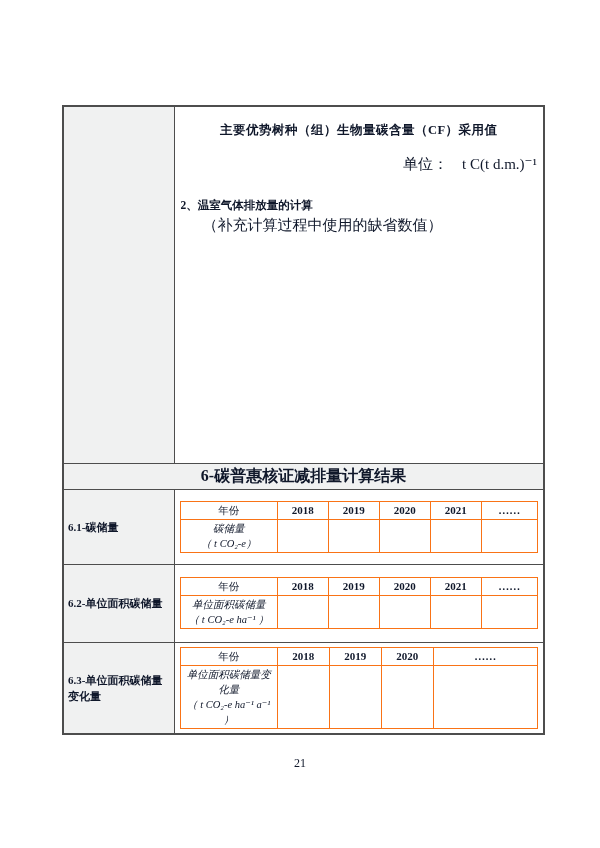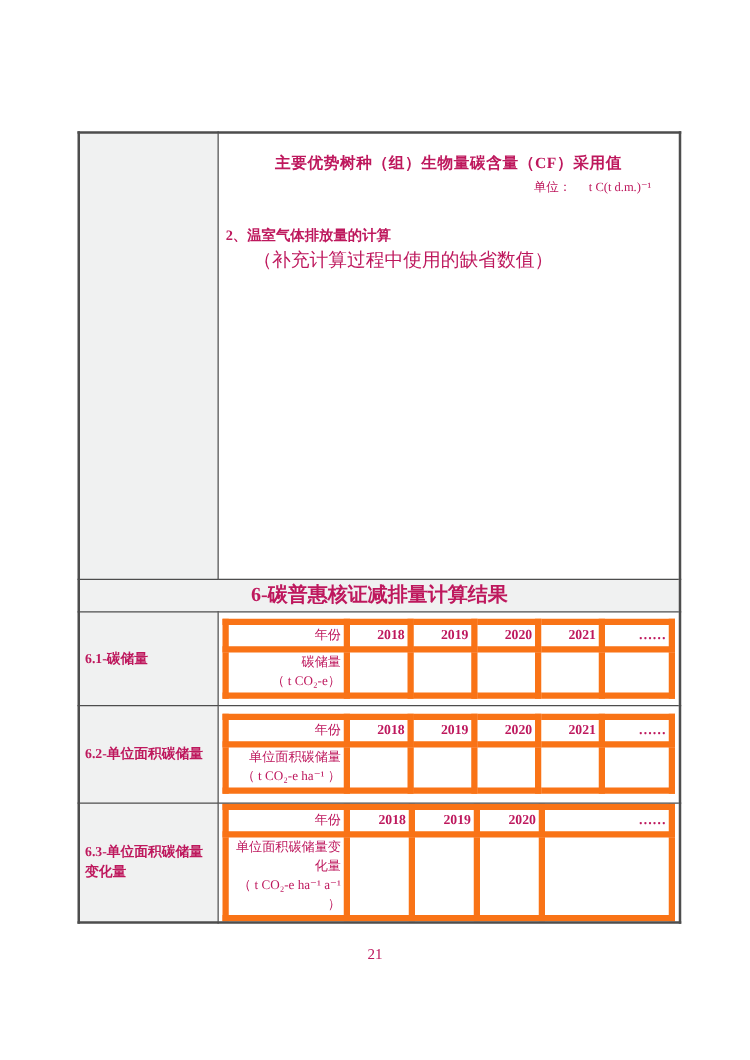--- a/index.html
+++ b/index.html
@@ -2,37 +2,37 @@
 <html><head>
 <meta charset="utf-8">
 <style>
   * { margin:0; padding:0; box-sizing:border-box; }
   html,body { background:#ffffff; }
   .page {
     position:relative;
     width:600px; height:848px;
     background:#fff;
     font-family:"Liberation Serif","DejaVu Serif",serif;
-    color:#be185d;
+    color:#0f172a;
     overflow:hidden;
   }
   table.outer {
     position:absolute; left:62px; top:105px;
     width:483px;
     border-collapse:collapse;
     table-layout:fixed;
     border:2px solid #4d4d4d;
   }
   table.outer > tbody > tr > td { border:1px solid #4d4d4d; }
   .left-col { width:111px; background:#f0f1f1;margin-left:36px; }
   .top-left { height:357px; }
   .top-content { vertical-align:top; background:#fff; }
 
   .cf-title { text-align:center; font-weight:bold; font-size:12.5px; margin-top:15px; letter-spacing:0.5px; }
-  .unit-line { text-align:right; padding-right:22px; font-size:10px; margin-top:4px; }
+  .unit-line { text-align:right; padding-right:6px; font-size:15px; margin-top:16px; }
   .unit-line .unit-value { margin-left:14px; }
 
   table.cf-table {
     width:344px; margin:4px auto 0;
     border-collapse:collapse; table-layout:fixed;
     font-size:10.5px;
   }
   table.cf-table td { border:1px solid #4d4d4d; text-align:center; padding:1px 2px; line-height:15px; }
   table.cf-table tr.cf-head td { height:34px; }
   table.cf-table tr.cf-row td { height:18px; }
@@ -53,25 +53,25 @@
   .row-61 .sub-label, .row-61 .sub-content { height:75px; }
   .row-62 .sub-label, .row-62 .sub-content { height:78px; }
   .row-63 .sub-label, .row-63 .sub-content { height:92px; }
   .sub-content { vertical-align:middle; background:#fff; }
 
   table.year-table {
     width:357px; margin:0 auto;
     border-collapse:collapse; table-layout:fixed;
     font-size:10.5px;
   }
-  table.year-table td { border:5px solid #f97316; text-align:right; padding:1px 2px; line-height:15px; }
+  table.year-table td { border:1px solid #f97316; text-align:center; padding:1px 2px; line-height:15px; }
   table.year-table tr.yr-head td { height:18px; }
   table.year-table .year-num { font-weight:bold; font-size:11px; }
   table.year-table col.c-label { width:97px; }
-  .metric-cell { padding:2px 2px; }
+  .metric-cell { padding:2px 2px;font-style:italic; }
 
   .page-number {
     position:absolute; top:756px; left:0; width:100%;
     text-align:center; font-size:12px;
   }
 </style>
 </head>
 <body>
 
 <div class="page">

